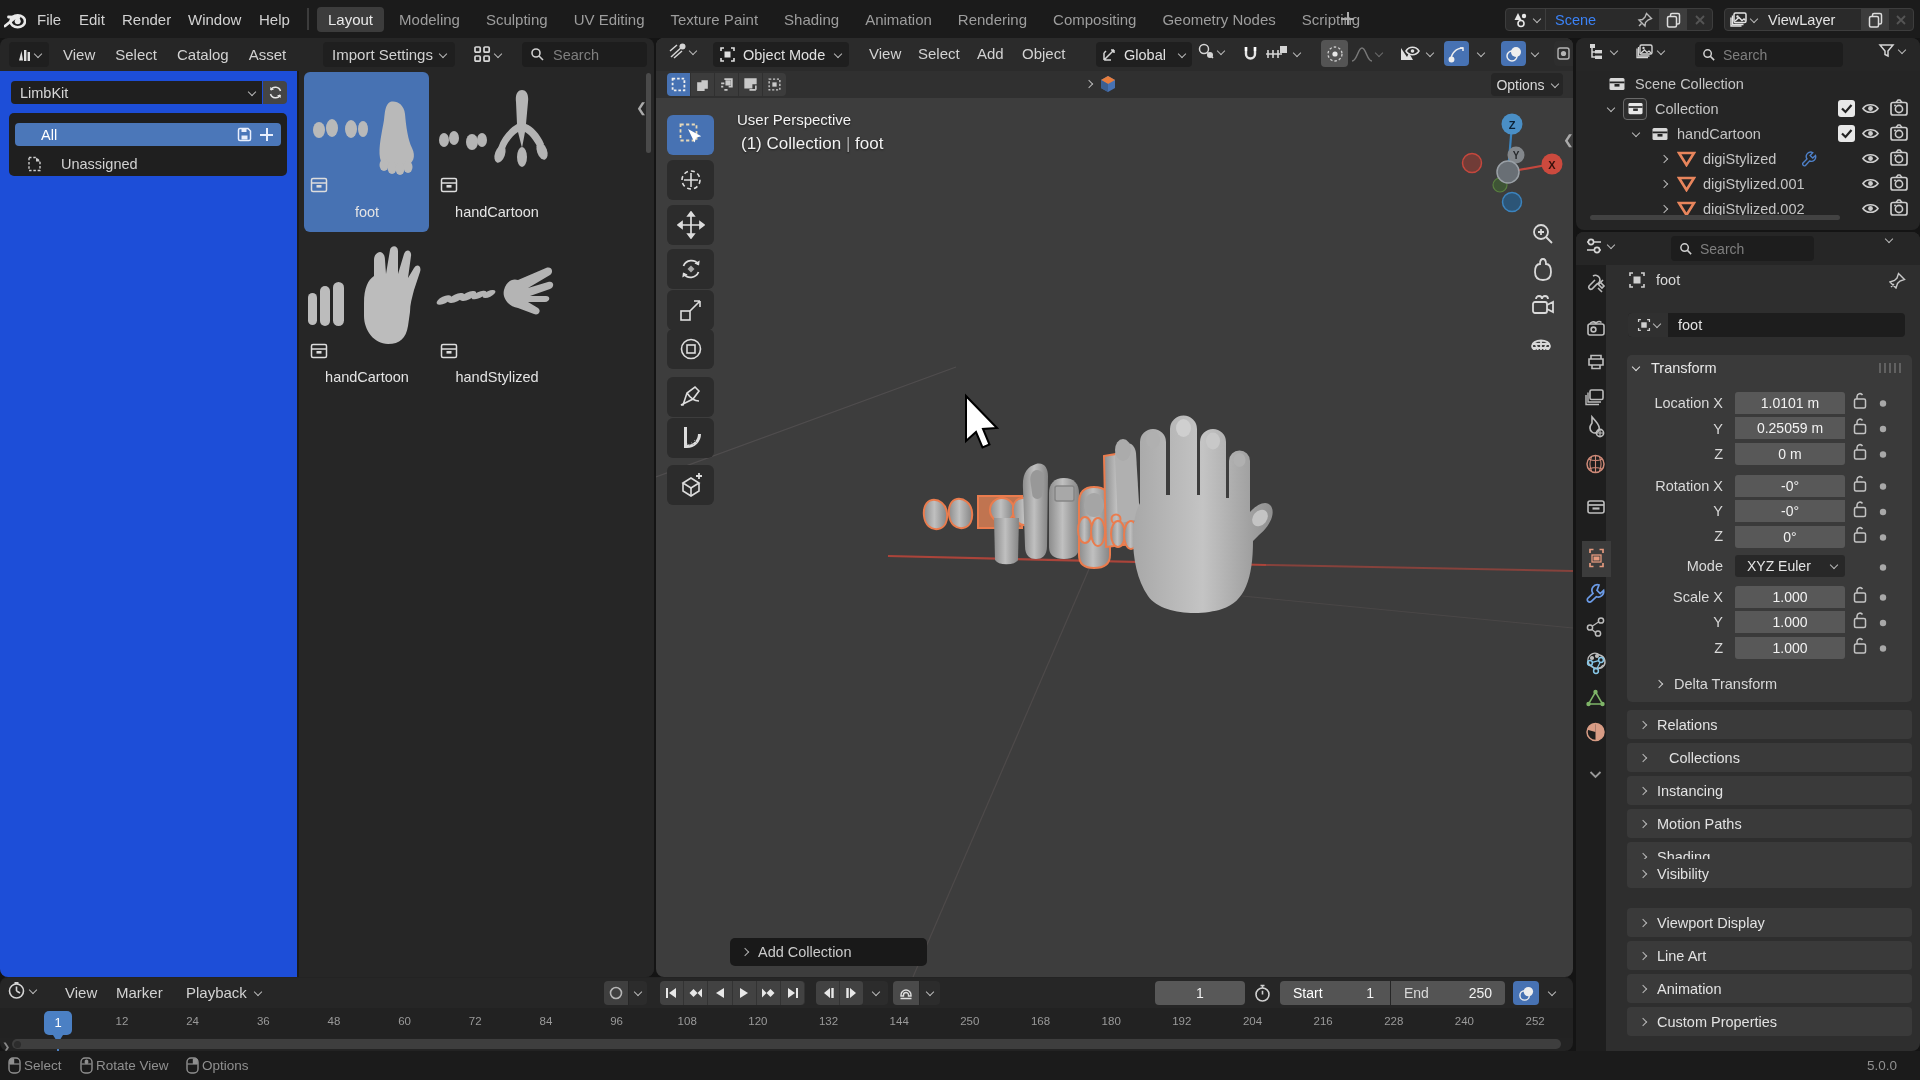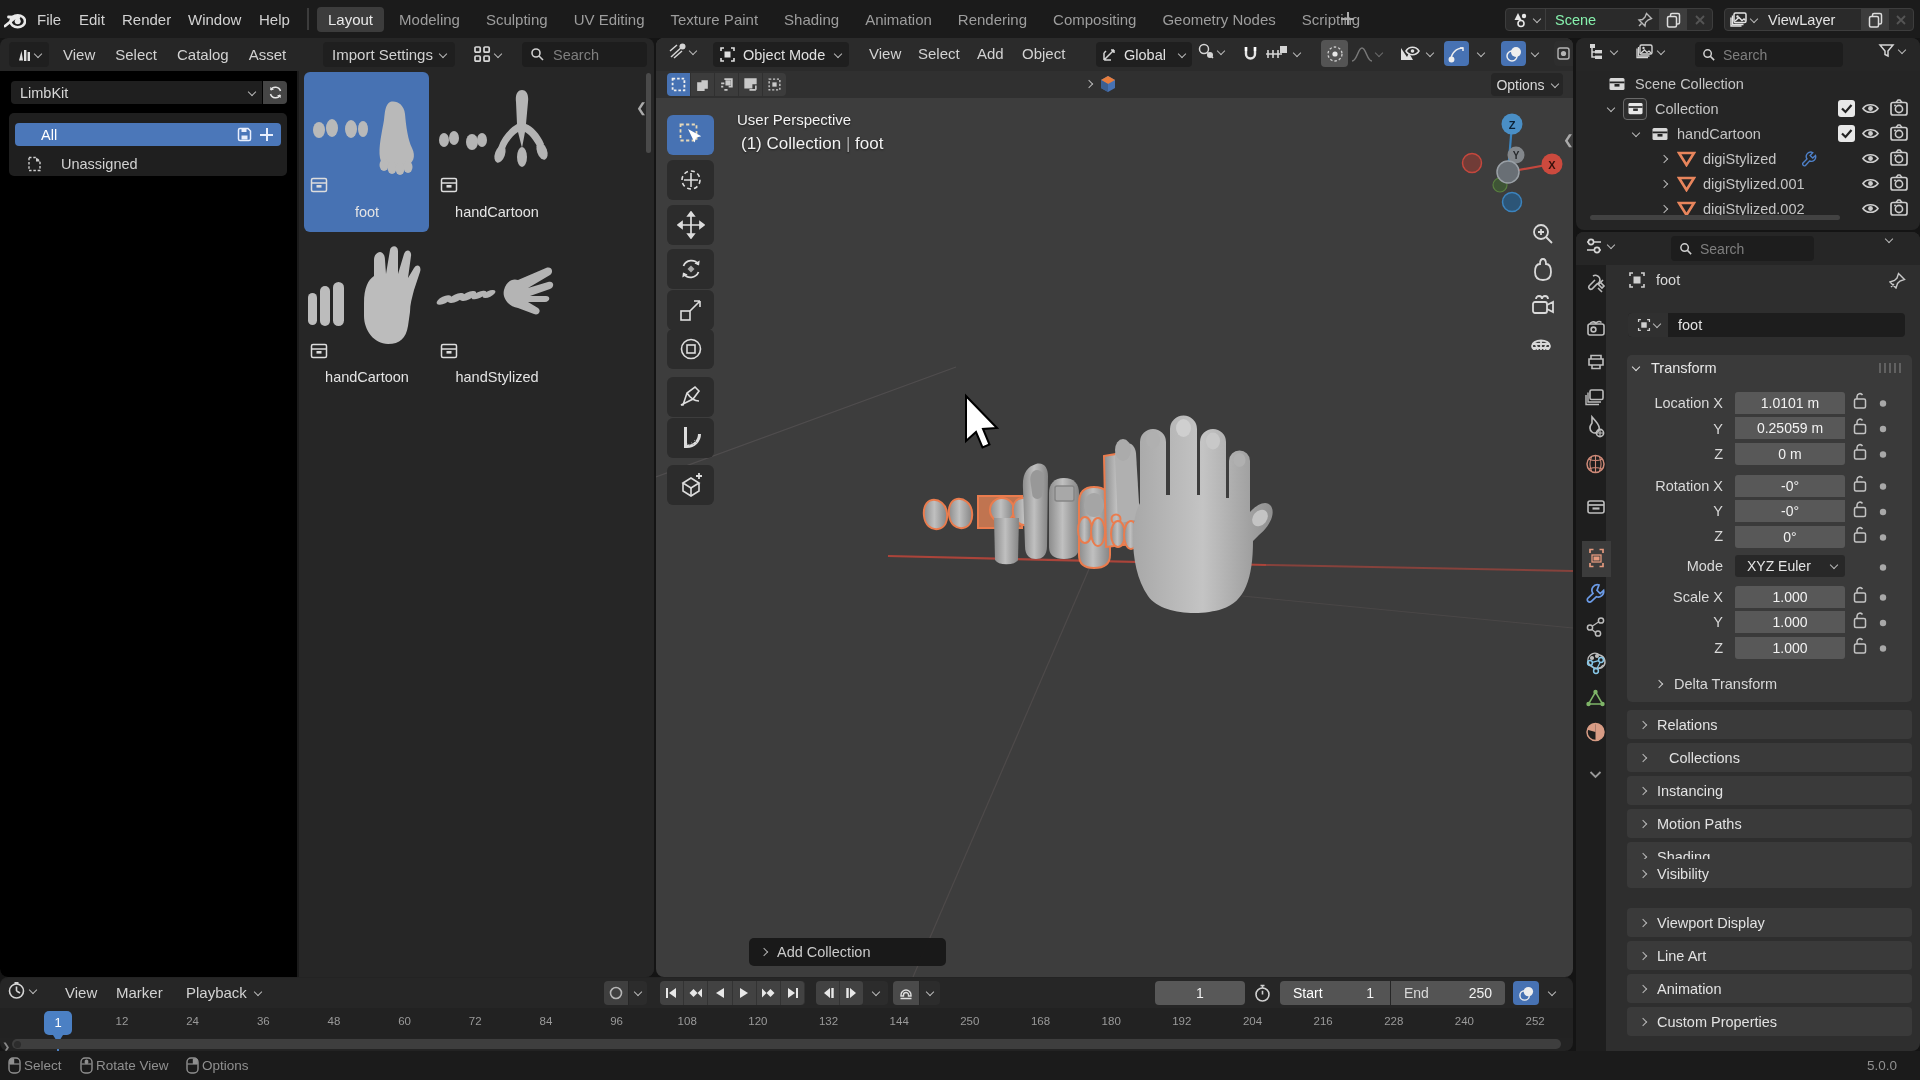--- a/index.html
+++ b/index.html
@@ -8,21 +8,21 @@
 .v{display:inline-block;width:6px;height:6px;border-right:1.5px solid #b8b8b8;border-bottom:1.5px solid #b8b8b8;transform:rotate(45deg);margin-bottom:2px;}
 .vr{display:inline-block;width:6px;height:6px;border-right:1.5px solid #b8b8b8;border-bottom:1.5px solid #b8b8b8;transform:rotate(-45deg);}
 .row{display:flex;align-items:center;}
 
 #topbar{left:0;top:0;width:1920px;height:38px;background:#1b1b1b;}
 #topbar .tab{color:#9d9d9d;font-size:15px;padding:4px 11px;border-radius:4px;}
 #topbar .tab.act{background:#3c3c3c;color:#e9e9e9;}
 
 #ab-hdr{left:0;top:38px;width:654px;height:33px;background:#262626;border-radius:8px 8px 0 0;}
 #ab-main{left:0;top:71px;width:654px;height:906px;background:#262626;border-radius:0 0 8px 8px;}
-#ab-cat{left:0;top:71px;width:299px;height:906px;background:#000000;border-radius:0 0 0 8px;overflow:hidden;}
+#ab-cat{left:0;top:71px;width:299px;height:906px;background:#1d4ed8;border-radius:0 0 0 8px;overflow:hidden;}
 #ab-grid{left:302px;top:71px;width:352px;height:906px;background:#262626;border-radius:0 0 8px 0;}
 .tile-lbl{position:absolute;width:126px;text-align:center;color:#e4e4e4;font-size:14.5px;}
 
 #vp{left:656px;top:38px;width:917px;height:939px;background:#3d3d3d;overflow:hidden;border-radius:8px;}
 #vp-hdr{left:0;top:0;width:917px;height:33px;background:#2b2b2b;}
 #vp-tool{left:0;top:33px;width:917px;height:27px;background:#303030;}
 .tbtn{position:absolute;left:11px;width:47px;height:40px;background:#2c2c2c;border-radius:6px;}
 
 #ol{left:1576px;top:38px;width:344px;height:192px;background:#252525;border-radius:8px;overflow:hidden;}
 #ol-hdr{left:0;top:0;width:344px;height:33px;background:#262626;border-radius:8px 8px 0 0;}
@@ -76,21 +76,21 @@
   <div class="abs" style="left:0;top:5.5px;width:13px;height:2.2px;background:#ababab"></div>
  </div>
  <div class="abs row" style="left:1505px;top:8px;width:208px;height:23px;background:#2a2a2a;border-radius:4px;border:1px solid #3d3d3d">
   <svg width="20" height="18" viewBox="0 0 20 18" style="margin-left:5px">
           <path d="M7 2 L10.5 9 L3.5 9 Z" fill="#e8e8e8"></path>
           <circle cx="13" cy="5" r="2.2" fill="#e8e8e8"></circle>
           <circle cx="10" cy="12.5" r="3" fill="none" stroke="#e8e8e8" stroke-width="1.6"></circle>
         </svg>
   <i class="v" style="margin-left:3px"></i>
   <div style="width:1px;height:23px;background:#3d3d3d;margin-left:5px"></div>
-  <span style="color:#86efac;font-size:14.5px;margin-left:9px;flex:1">Scene</span>
+  <span style="color:#3b82f6;font-size:14.5px;margin-left:9px;flex:1">Scene</span>
   <svg width="16" height="16" viewBox="0 0 16 16">
           <path d="M9.5 1.5 L14.5 6.5 L11 8 L8.5 10.5 L8 14 L2 8 L5.5 7.5 L8 5 Z" stroke="#b9b9b9" stroke-width="1.4" fill="none"></path>
           <path d="M4.5 11.5 L2 14" stroke="#b9b9b9" stroke-width="1.4"></path>
         </svg>
   <div style="width:28px;height:23px;background:#3d3d3d;margin-left:6px;display:flex;align-items:center;justify-content:center">
    <svg width="15" height="16" viewBox="0 0 15 16">
             <rect x="4.5" y="1.5" width="9" height="10.5" rx="1.5" fill="none" stroke="#ddd" stroke-width="1.5"></rect>
             <rect x="1.5" y="4.5" width="9" height="10.5" rx="1.5" fill="#3d3d3d" stroke="#ddd" stroke-width="1.5"></rect>
           </svg>
   </div>
@@ -448,21 +448,21 @@
             <path d="M20 11 l6 -3 v10 l-6 -3 M9 5 a3 3 0 0 1 6 0 M15 5 a3 3 0 0 1 6 0"></path>
           </g>
    <g transform="translate(0,112)">
             <path d="M5 14 a9 5.5 0 0 1 18 0 a9 5.5 0 0 1 -18 0 M8 10 l3 8 M14 8.5 v11 M20 10 l-3 8 M5.5 12 h17 M5.5 16 h17"></path>
           </g>
   </svg>
  </div>
 
  <div class="abs" style="left:907px;top:94px;color:#aaa;font-size:13px">❮</div>
 
- <div class="abs row" style="left:93px;top:900px;width:197px;height:28px;background:#161616;border-radius:5px;opacity:0.92">
+ <div class="abs row" style="left:74px;top:900px;width:197px;height:28px;background:#161616;border-radius:5px;opacity:0.92">
   <i class="vr" style="margin-left:12px"></i>
   <span style="color:#d8d8d8;font-size:14.5px;margin-left:10px">Add Collection</span>
  </div>
 
  <div class="abs" id="vp-tool">
   <div class="abs row" style="left:11px;top:2px;gap:1px">
    <div class="row" style="width:23px;height:23px;background:#4772b3;border-radius:4px 0 0 4px;justify-content:center">
             <svg width="15" height="15" viewBox="0 0 14 14">
               <rect x="1.5" y="1.5" width="11" height="11" fill="none" stroke="#f0f0f0" stroke-width="1.7" stroke-dasharray="2.4 1.8"></rect>
             </svg>

